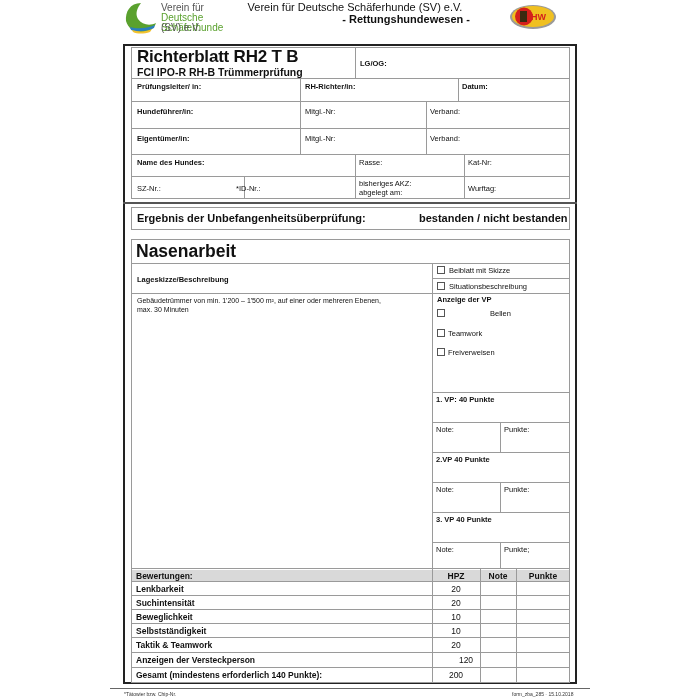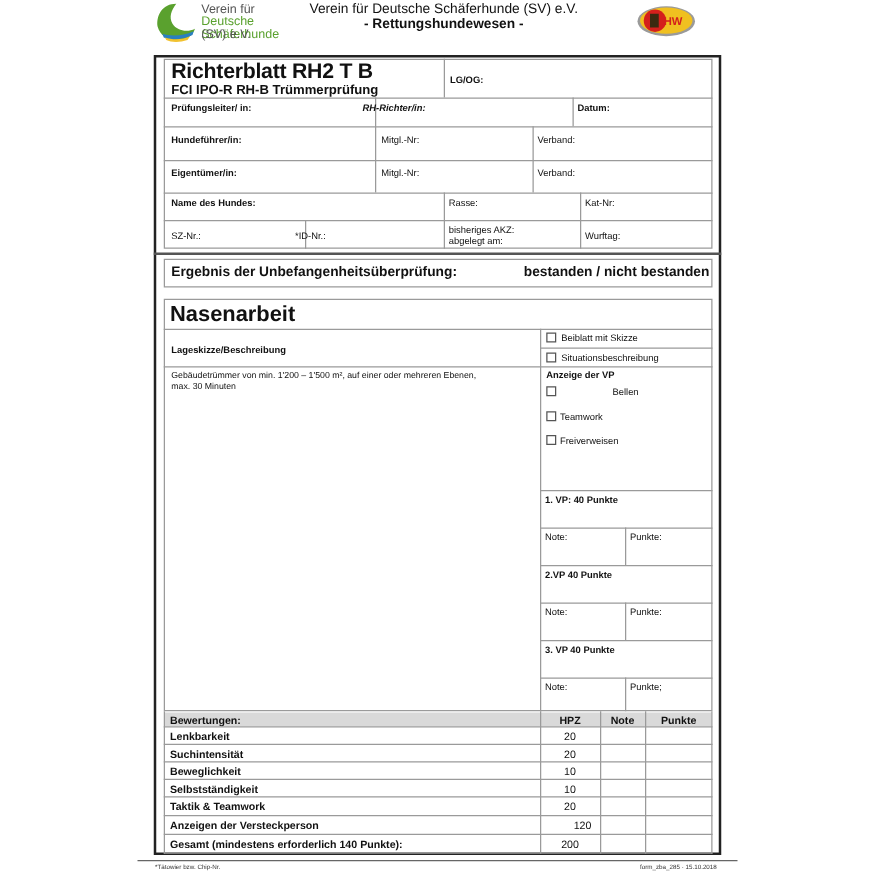--- a/index.html
+++ b/index.html
@@ -9,21 +9,21 @@
   .abs { position: absolute; }
 
   
   .logo-sv { left: 124px; top: 1px; width: 120px; height: 34px; }
   .logo-sv svg { position: absolute; left: 0; top: 0; }
   .logo-sv .t { position: absolute; left: 37px; font-size: 10px; line-height: 10px; color: #555; }
   .logo-sv .t1 { top: 2px; }
   .logo-sv .t2 { top: 12px; color: #5aa12e; }
   .logo-sv .t3 { top: 22px; }
   .hdr-title { left: 240px; top: 1px; width: 230px; text-align: center; font-size: 11px; line-height: 12px; color: #111; }
-  .hdr-sub { left: 240px; top: 13px; width: 230px; text-align: center; font-size: 11px; font-weight: bold; line-height: 12px; }
+  .hdr-sub { left: 240px; top: 13px; width: 230px; text-align: right; font-size: 11px; font-weight: bold; line-height: 12px; }
   .logo-rhw { left: 508px; top: 4px; width: 50px; height: 28px; }
 
   
   .frame { left: 123px; top: 44px; width: 454px; height: 640px; border: 2px solid #222; border-bottom: 2px solid #222; }
 
   
   .bx { position: absolute; border: 1px solid #9a9a9a; }
   .hl { position: absolute; height: 0; border-top: 1px solid #9a9a9a; }
   .vl { position: absolute; width: 0; border-left: 1px solid #9a9a9a; }
 
@@ -84,21 +84,21 @@
 <div class="vl" style="left:426px;top:101px;height:53px;"></div>
 <div class="vl" style="left:355px;top:154px;height:45px;"></div>
 <div class="vl" style="left:464px;top:154px;height:45px;"></div>
 <div class="vl" style="left:244px;top:176px;height:23px;"></div>
 
 <div class="big-title" style="left:137px;top:47px;">Richterblatt RH2 T B</div>
 <div class="sub-title" style="left:137px;top:66px;">FCI IPO-R RH-B Trümmerprüfung</div>
 <div class="lbl" style="left:360px;top:59px;">LG/OG:</div>
 
 <div class="lbl" style="left:137px;top:82px;">Prüfungsleiter/ in:</div>
-<div class="lbl" style="left:290px;top:82px;font-style:italic;">RH-Richter/in:</div>
+<div class="lbl" style="left:305px;top:82px;">RH-Richter/in:</div>
 <div class="lbl" style="left:462px;top:82px;">Datum:</div>
 
 <div class="lbl" style="left:137px;top:107px;">Hundeführer/in:</div>
 <div class="lbl n" style="left:305px;top:107px;">Mitgl.-Nr:</div>
 <div class="lbl n" style="left:430px;top:107px;">Verband:</div>
 
 <div class="lbl" style="left:137px;top:134px;">Eigentümer/in:</div>
 <div class="lbl n" style="left:305px;top:134px;">Mitgl.-Nr:</div>
 <div class="lbl n" style="left:430px;top:134px;">Verband:</div>
 

